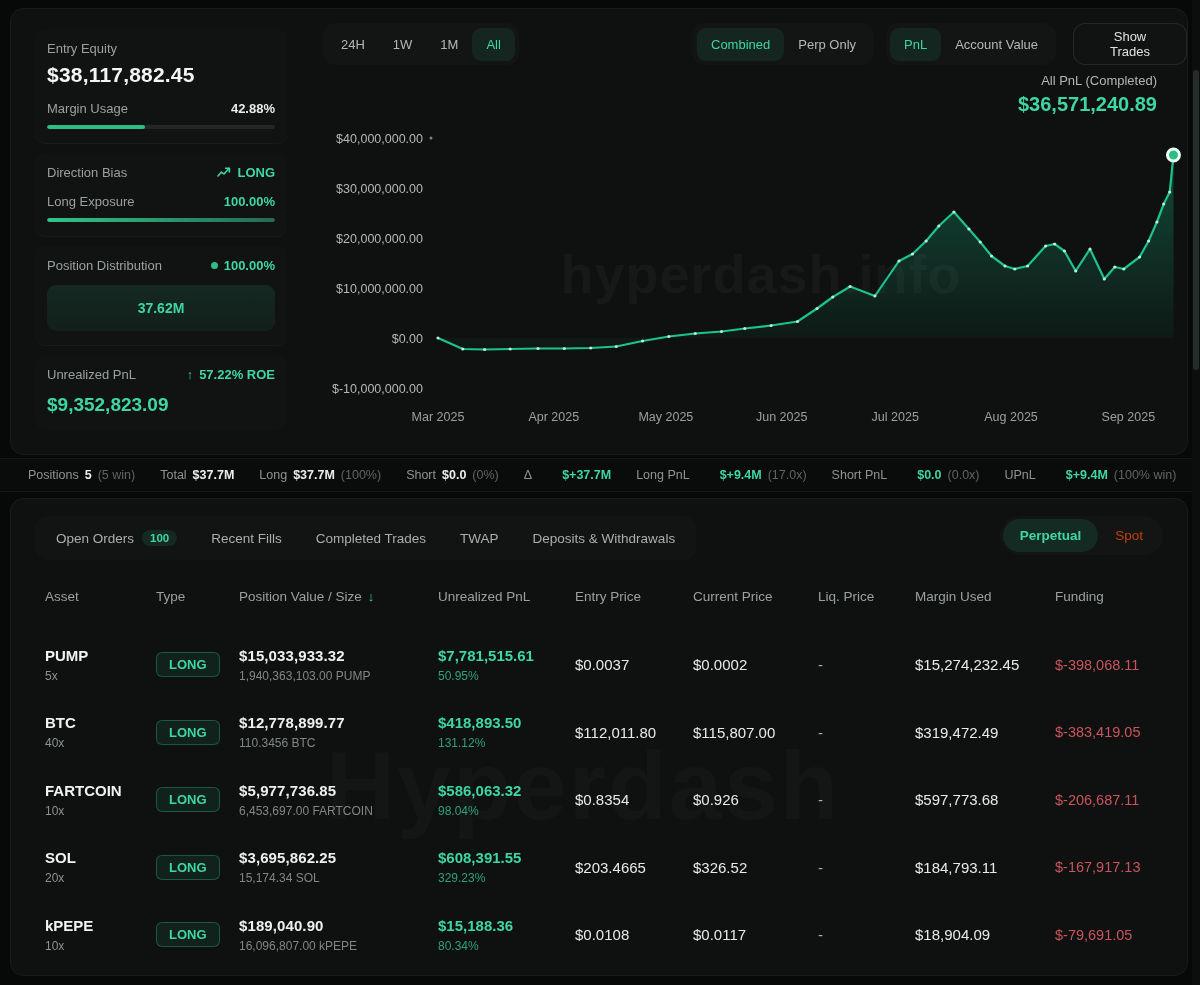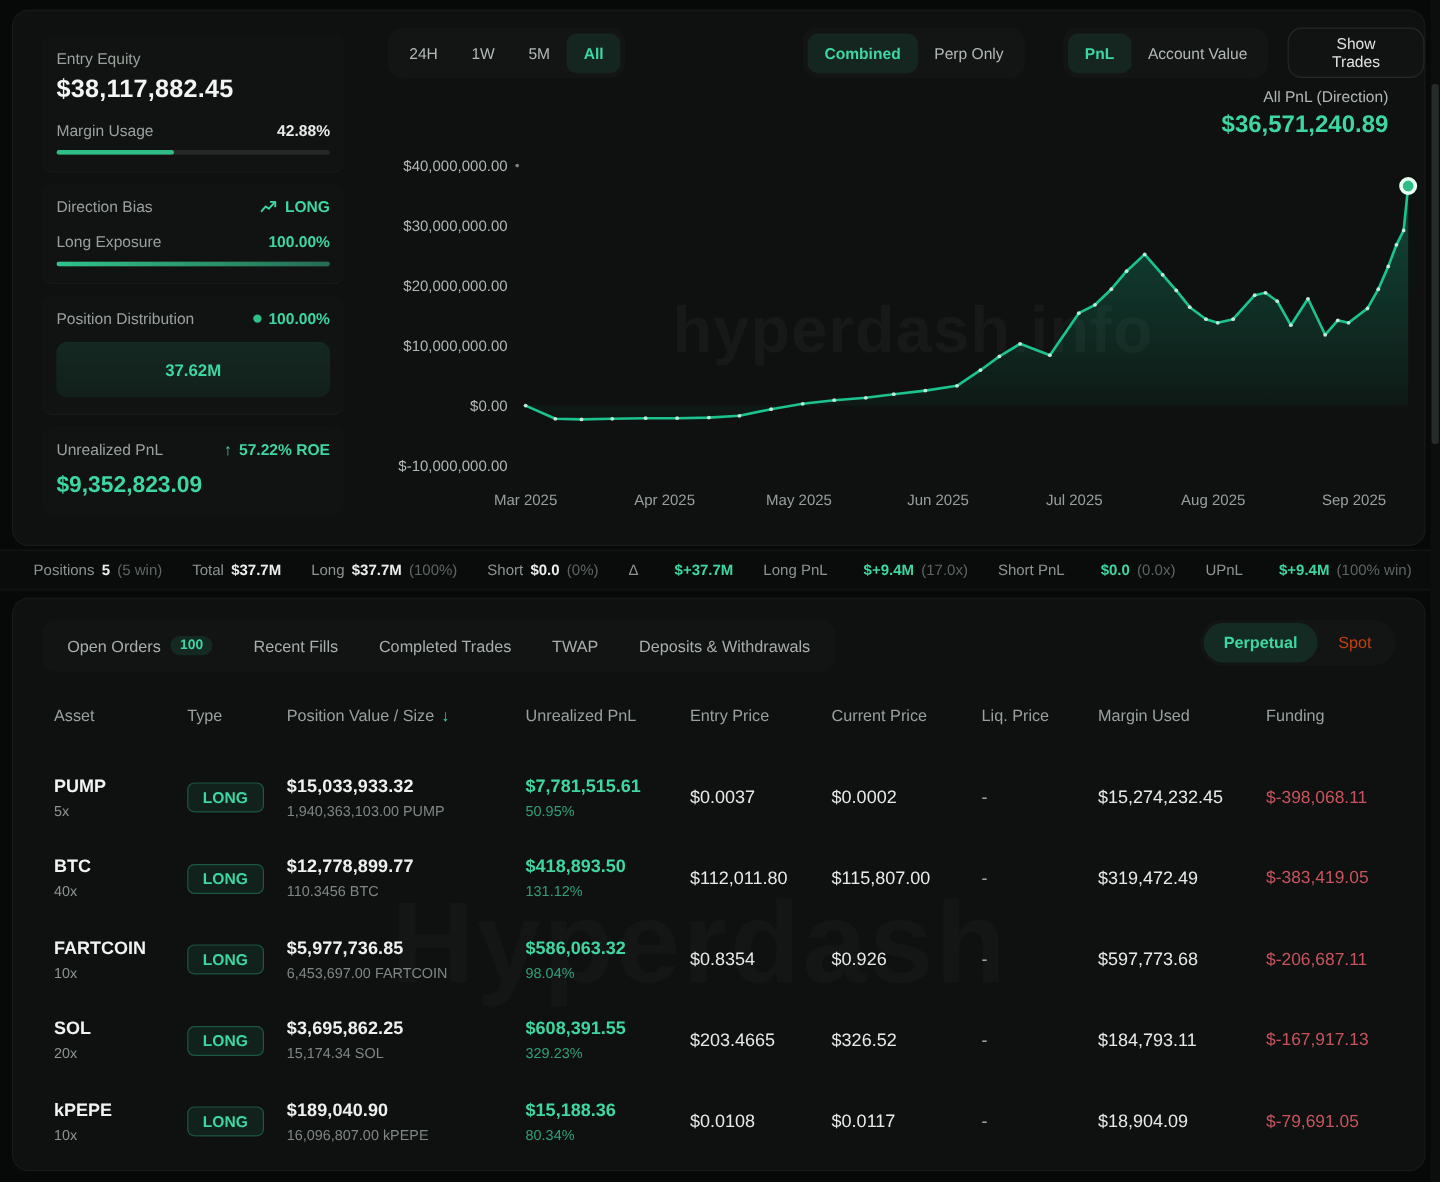--- a/index.html
+++ b/index.html
@@ -23,21 +23,21 @@
   .bar-fill.grad{background:linear-gradient(90deg,#30c48c,#2a8f68 60%,#256b52);}
   .green{color:#3ed6a3;}
   .lp-green-sm{font-size:13px;font-weight:700;color:#3ed6a3;display:flex;align-items:center;gap:6px;}
   .dist-box{margin-top:12px;height:46px;border-radius:9px;background:linear-gradient(180deg,rgba(46,189,133,.13),rgba(46,189,133,.07));display:flex;align-items:center;justify-content:center;font-size:14px;font-weight:600;color:#3ed6a3;}
   .dot{width:7px;height:7px;border-radius:50%;background:#2ebd85;display:inline-block;}
   .lp-pnl-val{font-size:19px;font-weight:700;color:#3ed6a3;margin-top:12px;}
 
   
   .seg-group{position:absolute;top:14px;display:flex;align-items:center;background:rgba(255,255,255,.018);border-radius:12px;padding:4px;height:42px;}
   .seg-btn{border:none;background:transparent;color:#b3b9b5;font-size:13px;padding:9px 14px;border-radius:9px;cursor:pointer;}
-  .seg-btn.active{background:rgba(46,189,133,.10);color:#3ed6a3;font-weight:700;}
+  .seg-btn.active{background:rgba(46,189,133,.10);color:#3ed6a3;font-weight:400;}
   .show-trades-btn{position:absolute;top:14px;left:1062px;height:42px;background:rgba(255,255,255,.01);border:1px solid rgba(255,255,255,.09);border-radius:12px;color:#dfe2e0;font-size:13px;padding:0 20px;cursor:pointer;}
   .allpnl{position:absolute;right:30px;top:64px;text-align:right;}
   .allpnl-label{font-size:13px;color:#b1b7b3;}
   .allpnl-value{font-size:20px;font-weight:700;color:#3ed6a3;margin-top:5px;}
 
   
   .chart-wrap{position:absolute;left:320px;top:112px;width:868px;height:316px;}
   .chart-wrap svg{width:100%;height:100%;display:block;}
   .ytick{font-size:12.5px;fill:#b2b8b4;}
   .xtick{font-size:12.5px;fill:#99a09c;}
@@ -145,38 +145,38 @@
             <span>57.22% ROE</span>
           </span>
         </div>
         <div class="lp-pnl-val">$9,352,823.09</div>
       </div>
     </div>
 
     <div class="seg-group" style="left:312px;">
       <button class="seg-btn">24H</button>
       <button class="seg-btn">1W</button>
-      <button class="seg-btn">5M</button>
+      <button class="seg-btn">1M</button>
       <button class="seg-btn active">All</button>
     </div>
 
-    <div class="seg-group" style="left:658px;">
+    <div class="seg-group" style="left:682px;">
       <button class="seg-btn active">Combined</button>
       <button class="seg-btn">Perp Only</button>
     </div>
 
     <div class="seg-group" style="left:875px;">
       <button class="seg-btn active">PnL</button>
       <button class="seg-btn">Account Value</button>
     </div>
 
     <button class="show-trades-btn">Show Trades</button>
 
     <div class="allpnl">
-      <div class="allpnl-label">All PnL (Direction)</div>
+      <div class="allpnl-label">All PnL (Completed)</div>
       <div class="allpnl-value">$36,571,240.89</div>
     </div>
 
     <div class="chart-wrap">
       <svg id="chart-svg" viewBox="0 0 868 316">
         <defs>
           <linearGradient id="areaGrad" x1="0" y1="0" x2="0" y2="1">
             <stop offset="0" stop-color="#18c08d" stop-opacity="0.32"></stop>
             <stop offset="1" stop-color="#18c08d" stop-opacity="0.03"></stop>
           </linearGradient>

